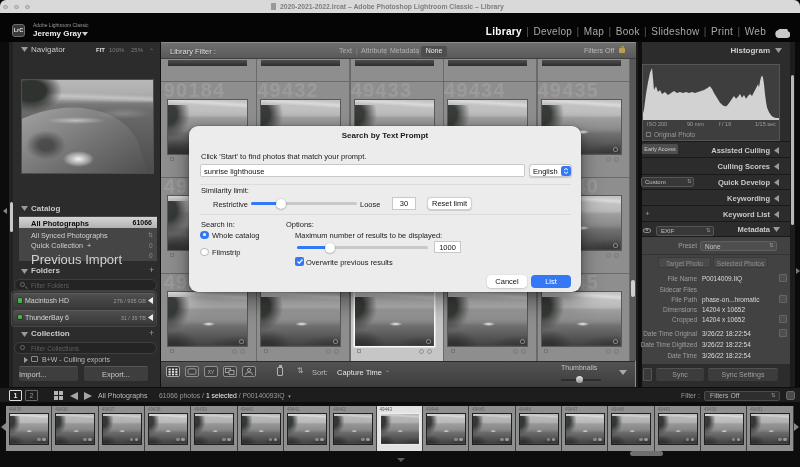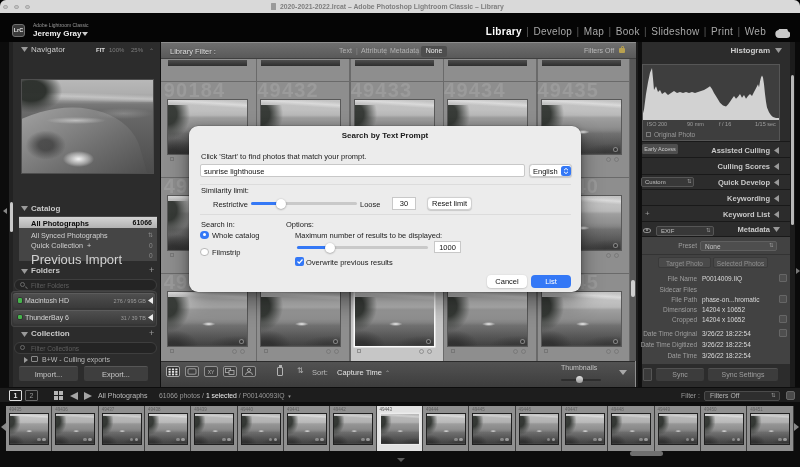--- a/index.html
+++ b/index.html
@@ -252,21 +252,21 @@
 <div class="a" style="left:149px;top:328px;font-size:9px;color:#9a9a9a">+</div>
 <div class="a" style="left:14px;top:342px;width:143px;height:12px;background:#242424;border:1px solid #3e3e3e;border-radius:6px"></div>
 <div class="a" style="left:20px;top:344.5px;width:5px;height:5px;border:1px solid #6a6a6a;border-radius:50%"></div>
 <div class="a" style="left:31px;top:345px;font-size:6.5px;color:#5f5f5f">Filter Collections</div>
 <svg class="a" style="left:24px;top:357px" width="4" height="6">
     <path d="M0 0l4 3-4 3z" fill="#9a9a9a"></path>
   </svg>
 <div class="a" style="left:31px;top:356px;width:7px;height:6px;border:1px solid #8a8a8a;border-radius:1px"></div>
 <div class="a" style="left:42px;top:355.5px;font-size:7px;color:#b8b8b8">B+W - Culling exports</div>
 <div class="a" style="left:19px;top:366px;width:59px;height:15px;background:#3e3e3e;border-radius:2px;border-top:1px solid #565656"></div>
-<div class="a" style="left:19px;top:369.5px;width:59px;text-align:center;font-size:7.5px;color:#c9c9c9">Import...</div>
+<div class="a" style="left:19px;top:369.5px;width:59px;font-size:7.5px;color:#c9c9c9">Import...</div>
 <div class="a" style="left:84px;top:366px;width:64px;height:15px;background:#3e3e3e;border-radius:2px;border-top:1px solid #565656"></div>
 <div class="a" style="left:84px;top:369.5px;width:64px;text-align:center;font-size:7.5px;color:#c9c9c9">Export...</div>
 <div class="a" style="left:0px;top:42px;width:9px;height:345px;background:#0c0c0c"></div>
 <svg class="a" style="left:3px;top:208px" width="4" height="6">
     <path d="M4 0v6L0 3z" fill="#888"></path>
   </svg>
 <div class="a" style="left:641px;top:42px;width:149px;height:345px;background:#2c2c2c"></div>
 <div class="a" style="left:641px;top:42px;width:1px;height:345px;background:#0f0f0f"></div>
 <div class="a" style="left:660px;top:46px;width:110px;text-align:right;font-size:8px;font-weight:600;color:#cdcdcd">Histogram</div>
 <svg class="a" style="left:775px;top:48px" width="7" height="5">

